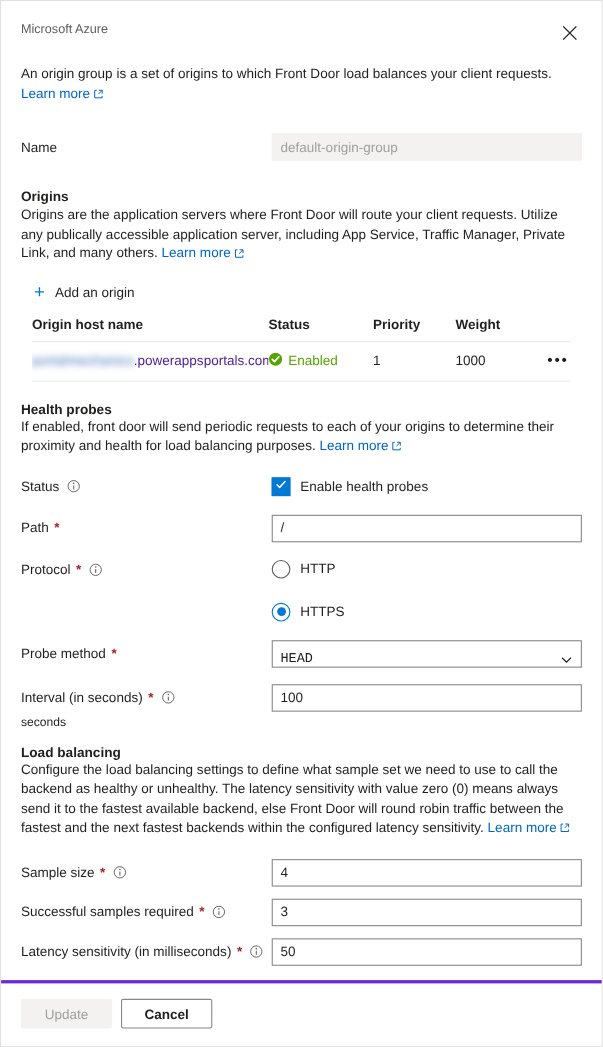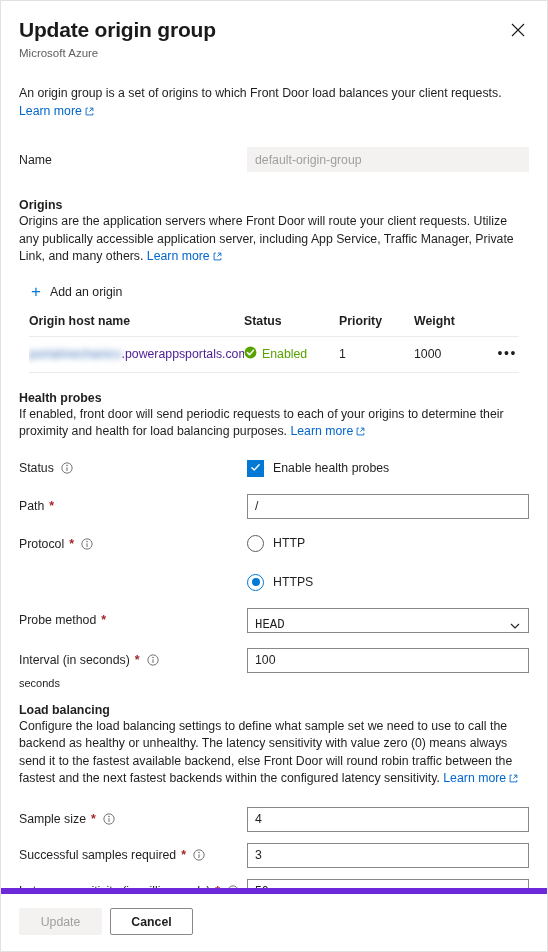--- a/index.html
+++ b/index.html
@@ -238,21 +238,21 @@
   .radio.checked { border: 1px solid #0078d4; }
   .radio.checked .dot {
     width: 8px; height: 8px; border-radius: 50%;
     background: #0078d4;
   }
   .radio-label { font-size: 12.3px; color: #201f1e; }
 
   
   .footer {
     flex: 0 0 auto;
-    border-top: 6px solid #6d28d9;
+    border-top: 3px solid #6d28d9;
     padding: 14px 18px 16px 18px;
     display: flex;
     gap: 8px;
   }
   .btn {
     height: 27px;
     min-width: 83px;
     font-family: "Liberation Sans", sans-serif;
     font-size: 12.3px;
     padding: 0 14px;
@@ -271,21 +271,20 @@
     border: 1px solid #8a8886;
     font-weight: 600;
   }
 </style>
 </head>
 <body>
 
 <div class="panel">
 
   <div class="header">
-    <div class="title">Update origin group</div>
     <div class="subtitle">Microsoft Azure</div>
     <button class="close-btn" aria-label="Close">
       <span>
         <svg width="14" height="14" viewBox="0 0 14 14">
           <path d="M1 1 L13 13 M13 1 L1 13" stroke="#201f1e" stroke-width="1.2" fill="none"></path>
         </svg>
       </span>
     </button>
   </div>
 

